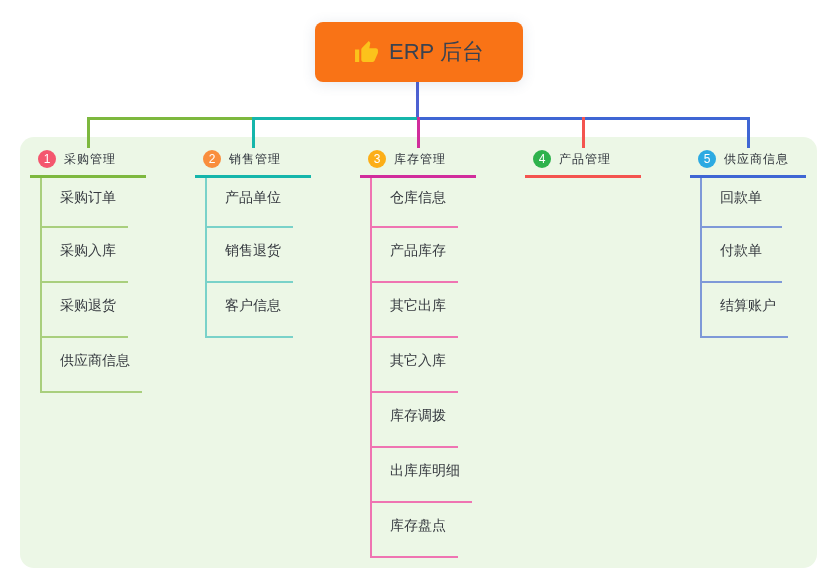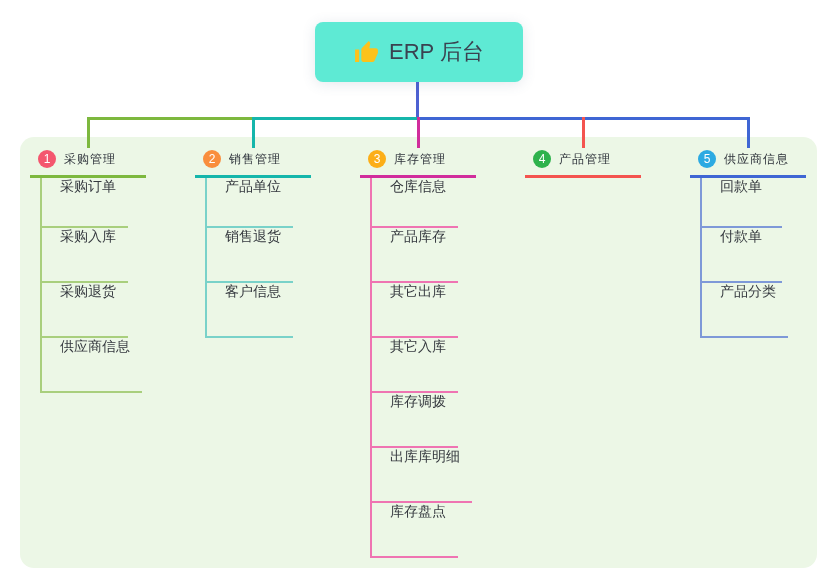--- a/index.html
+++ b/index.html
@@ -23,21 +23,21 @@
     border-radius: 14px;
     z-index: 1;
   }
 
   .root-node {
     position: absolute;
     left: 315px;
     top: 22px;
     width: 208px;
     height: 60px;
-    background: #5eead4;
+    background: #f97316;
     border-radius: 8px;
     box-shadow: 0 2px 14px rgba(70, 90, 130, 0.14);
     display: flex;
     align-items: center;
     justify-content: center;
     gap: 10px;
     font-size: 22px;
     color: #3a4250;
     z-index: 4;
     cursor: pointer;
@@ -82,21 +82,21 @@
     list-style: none;
     margin: 0 0 0 10px;
     padding: 0;
     border-left: 2px solid var(--childline);
   }
 
   .children li {
     height: 55px;
     box-sizing: border-box;
     display: flex;
-    align-items: flex-start;
+    align-items: center;
     border-bottom: 2px solid var(--childline);
     width: max-content;
     min-width: 80px;
     padding: 0 12px 8px 18px;
     font-size: 14px;
     color: #35393f;
     white-space: nowrap;
     cursor: pointer;
   }
   .children li:first-child { height: 50px; }
@@ -206,19 +206,19 @@
           <span class="branch-label">供应商信息</span>
         </div>
         <ul class="children">
           <li>
             <span>回款单</span>
           </li>
           <li>
             <span>付款单</span>
           </li>
           <li>
-            <span>产品分类</span>
+            <span>结算账户</span>
           </li>
         </ul>
       </div>
     </div>
 
 </div>
 
 </body></html>

